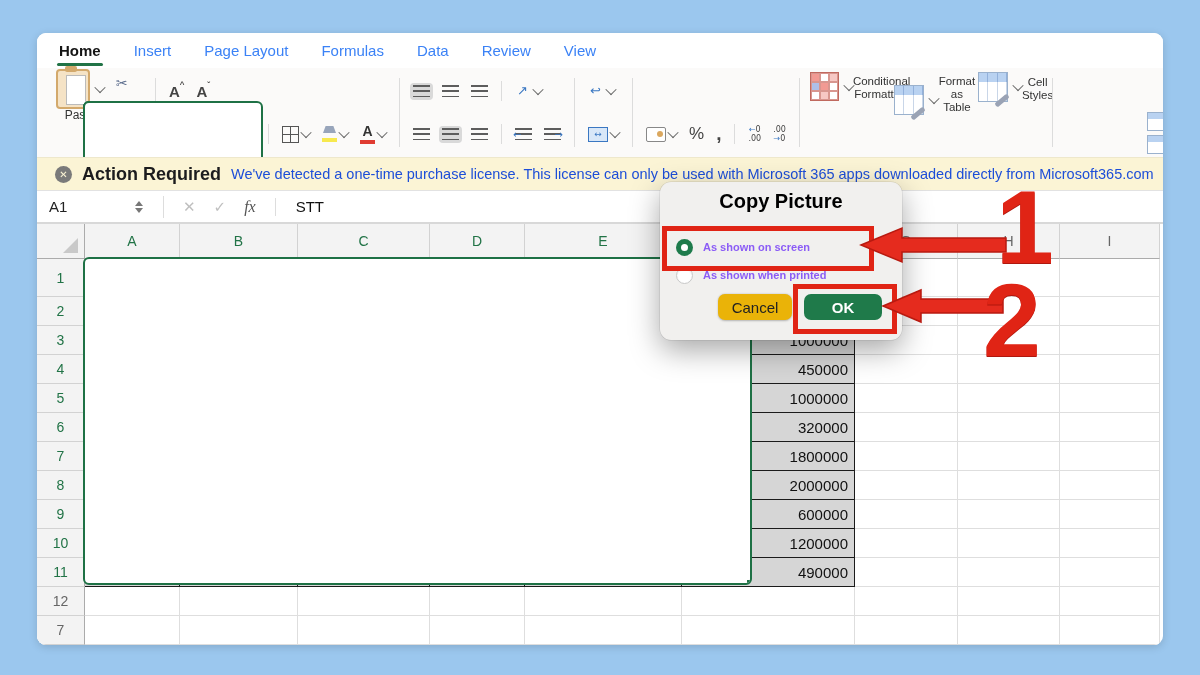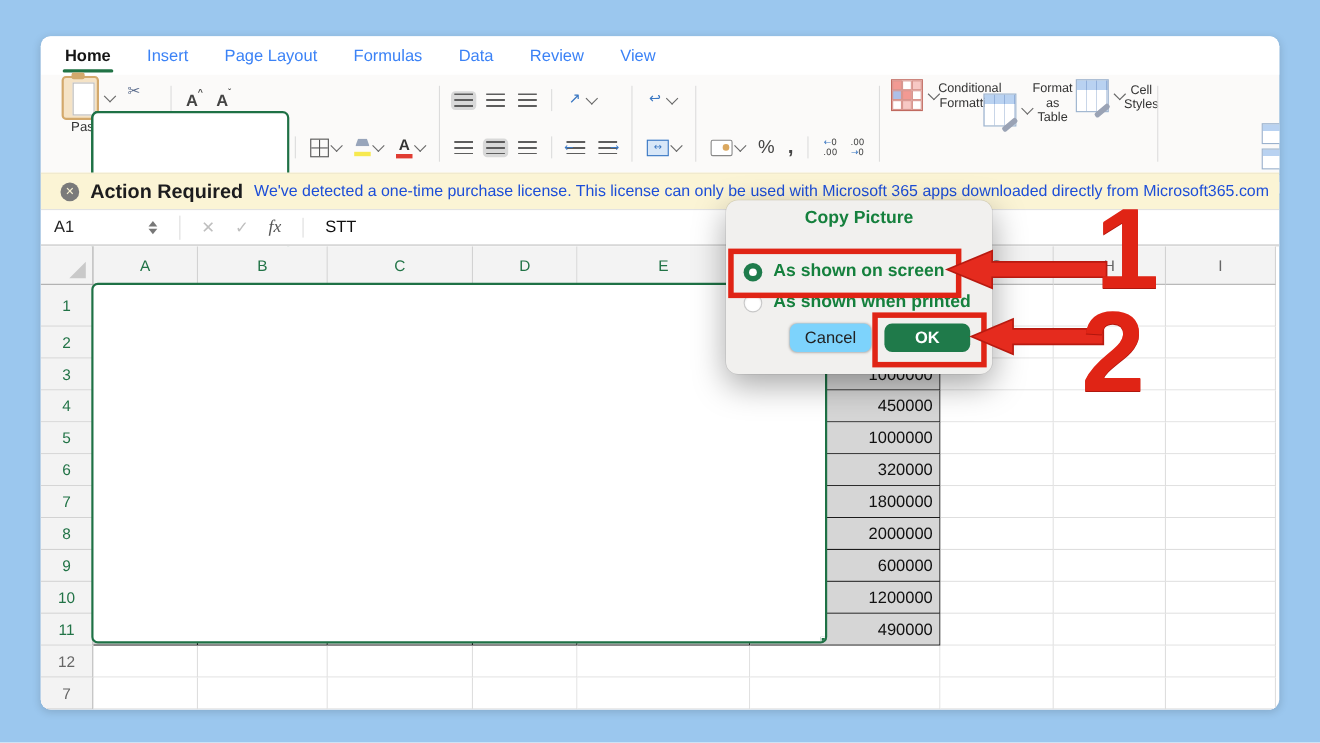--- a/index.html
+++ b/index.html
@@ -106,31 +106,31 @@
   .a1{background:#ffff00;color:#c00000;font-weight:700;font-size:16px;justify-content:center;border-right:1px solid #1b1b1b;border-bottom:1px solid #1b1b1b;}
   .hdrcell{background:#b9ba3d;color:#c00000;font-weight:700;font-size:16px;justify-content:center;border-right:1px solid #1b1b1b;border-bottom:1px solid #1b1b1b;}
   .datacell{background:#d6d6d6;border-right:1px solid #1b1b1b;border-bottom:1px solid #1b1b1b;}
   .c0,.c1{justify-content:center;}
   .c2{justify-content:flex-start;padding-left:6px;}
   .c3,.c4,.c5{justify-content:flex-end;padding-right:6px;}
   .selbox{position:absolute;left:46px;top:33px;width:669px;height:328px;border:2.5px solid #1e7145;pointer-events:none;}
   .handle{position:absolute;right:-5px;bottom:-5px;width:7px;height:7px;background:#1e7145;border:1.5px solid #fff;}
   
   #dlg{position:absolute;left:660px;top:182px;width:242px;height:158px;background:#f1f0ee;border-radius:11px;box-shadow:0 10px 30px rgba(0,0,0,.35),0 0 0 .5px rgba(0,0,0,.12);z-index:40;}
-  #dlgTitle{text-align:center;font-size:16px;font-weight:700;color:#15803d;margin-top:8px;}
+  #dlgTitle{text-align:center;font-size:20px;font-weight:700;color:#000000;margin-top:8px;}
   .opt{position:absolute;left:16px;display:flex;align-items:center;gap:10px;height:24px;}
   .opt1{top:53px;}
   .opt2{top:81px;}
   .radio{width:17px;height:17px;border-radius:50%;box-sizing:border-box;flex:none;}
   .radio.sel{background:#1e7b4b;position:relative;}
   .radio.sel::after{content:"";position:absolute;left:5px;top:5px;width:7px;height:7px;border-radius:50%;background:#fff;}
   .radio.unsel{background:#fff;border:1px solid #c8c8c8;box-shadow:inset 0 1px 2px rgba(0,0,0,.08);}
-  .optlbl{font-size:16px;font-weight:600;color:#15803d;}
+  .optlbl{font-size:11px;font-weight:600;color:#8b5cf6;}
   .dbtn{position:absolute;top:112px;height:26px;border-radius:7px;display:flex;align-items:center;justify-content:center;font-size:15px;box-sizing:border-box;}
-  #btnCancel{left:58px;width:74px;background:#7dd3fc;color:#222;box-shadow:0 .5px 2px rgba(0,0,0,.25);}
+  #btnCancel{left:58px;width:74px;background:#eab308;color:#222;box-shadow:0 .5px 2px rgba(0,0,0,.25);}
   #btnOK{left:144px;width:78px;background:#1f7a4a;color:#fff;font-weight:600;}
   
   .redbox{position:absolute;border:5px solid #e02415;z-index:50;pointer-events:none;}
   #rb1{left:662px;top:226px;width:202px;height:35px;}
   #rb2{left:793px;top:284px;width:94px;height:40px;}
   .arrow{position:absolute;z-index:52;}
   .digit{position:absolute;z-index:52;color:#e02415;font-size:104px;font-weight:800;line-height:.8;text-shadow:0 1px 0 #b0170e;}
   #d1{left:996px;top:186px;}
   #d2{left:983px;top:279px;}
 </style>

